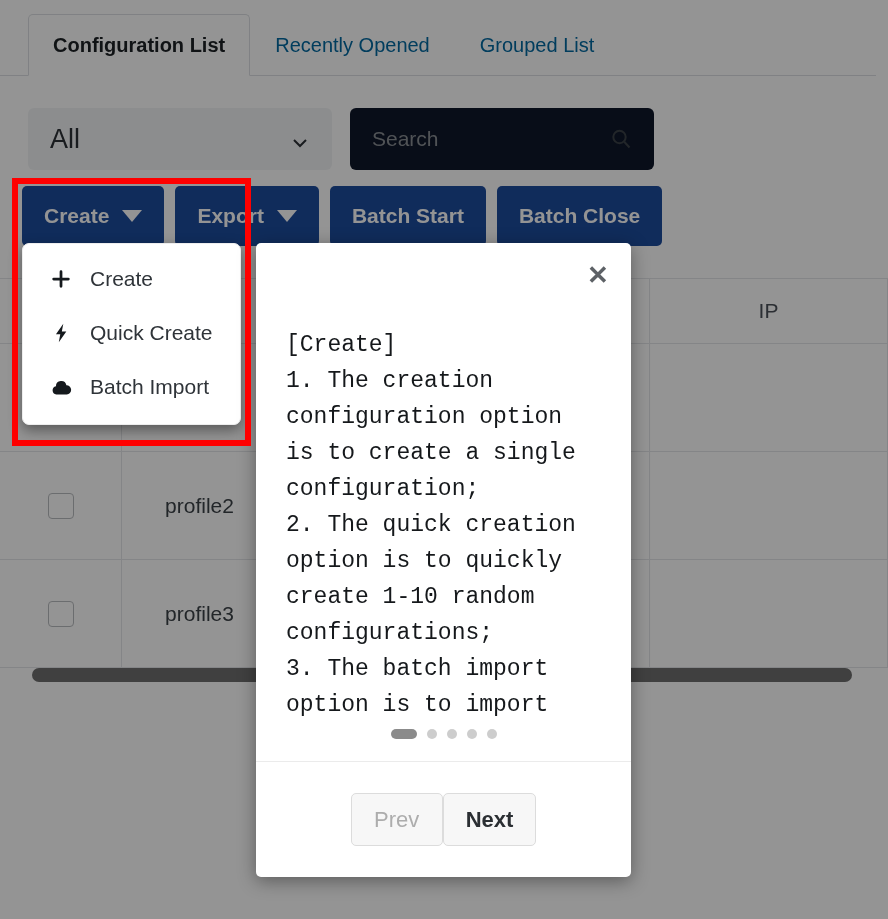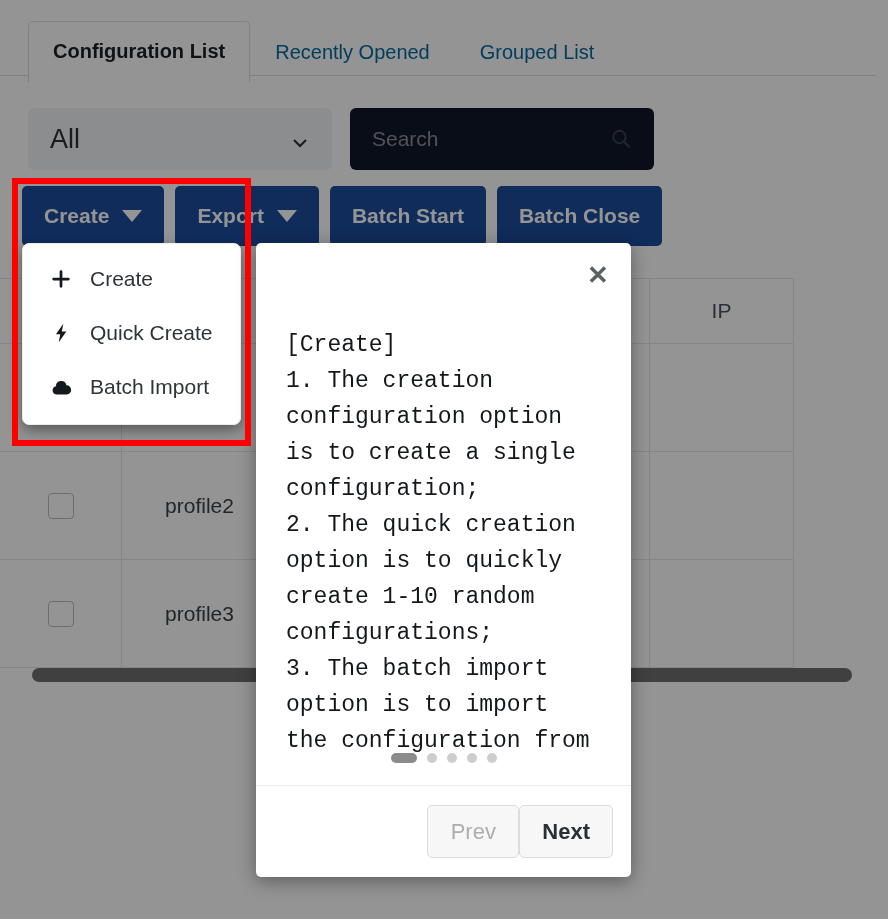--- a/index.html
+++ b/index.html
@@ -35,21 +35,21 @@
 
   
   .tabbar {
     position: absolute;
     left: 0; top: 0;
     width: 876px;
     height: 76px;
     border-bottom: 1px solid #dcdfe3;
     background: #ffffff;
     display: flex;
-    align-items: center;
+    align-items: flex-start;
     padding-left: 28px;
   }
   .tab {
     display: flex;
     align-items: center;
     padding: 0 24px;
     font-size: 20px;
     color: #0369a1;
     white-space: nowrap;
     background: transparent;
@@ -127,21 +127,21 @@
     width: 0; height: 0;
     border-left: 10px solid transparent;
     border-right: 10px solid transparent;
     border-top: 12px solid #ffffff;
   }
 
   
   .table-wrap {
     position: absolute;
     left: 0; top: 278px;
-    width: 794px;
+    width: 888px;
     height: 395px;
     background: #ffffff;
     border-top: 1px solid #e3e5e8;
   }
   .trow {
     display: flex;
     border-bottom: 1px solid #e3e5e8;
     height: 65px;
     align-items: center;
   }
@@ -258,24 +258,24 @@
     width: 10px; height: 10px;
     border-radius: 5px;
     background: #cdcdcd;
   }
   .dot.active {
     width: 26px;
     background: #8b8b8b;
   }
   .pop-foot {
     border-top: 1px solid #ebebeb;
-    height: 92px;
-    display: flex;
-    align-items: center;
-    justify-content: flex-end;
+    height: 116px;
+    display: flex;
+    align-items: center;
+    justify-content: center;
     padding: 0 18px;
   }
   .pop-btn {
     min-width: 92px;
     height: 53px;
     border: 1px solid #dcdcdc;
     border-radius: 5px;
     background: #f7f7f7;
     font-size: 22px;
     display: flex;

